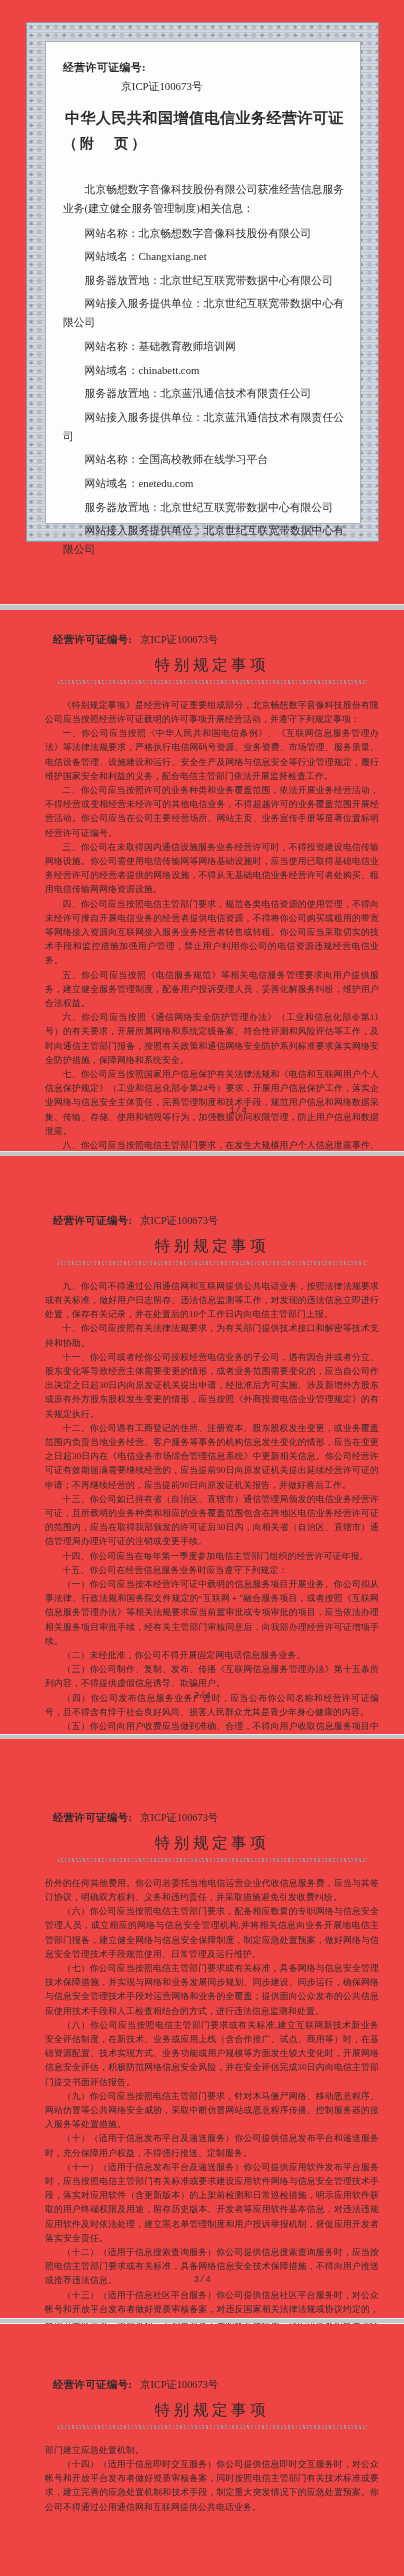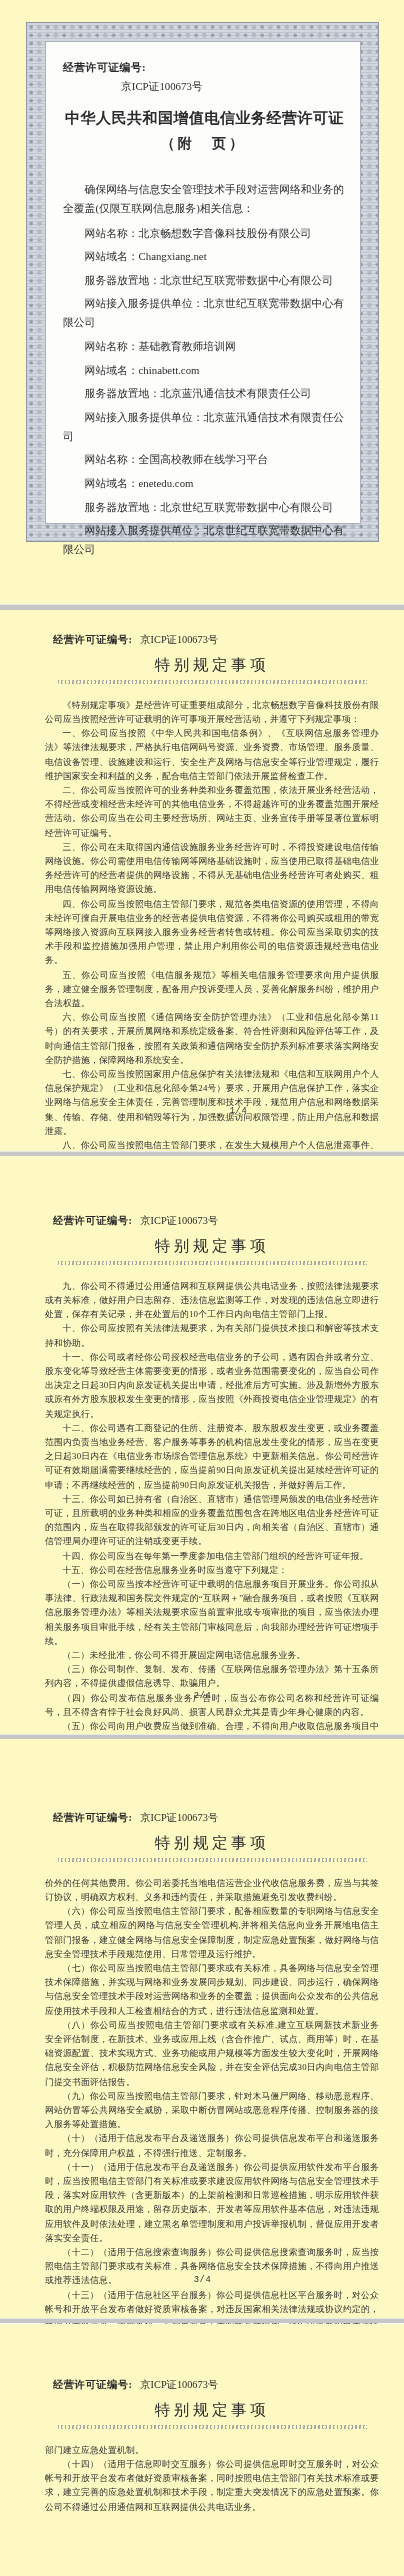--- a/index.html
+++ b/index.html
@@ -2,21 +2,21 @@
 <html style="font-size:8.2px"><head>
 <meta charset="utf-8">
 <style>
   html,body{margin:0;padding:0;background:#f2f2f0;}
   .canvas{
     position:relative;width:405px;height:2873px;margin:0 auto;
     background:#fbfbfa;overflow:hidden;
     font-family:"Liberation Serif","DejaVu Serif",serif;
     color:#2b2b2b;
   }
-  .page{position:absolute;left:0;width:405px;background:#fef9c3;box-sizing:border-box;}
+  .page{position:absolute;left:0;width:405px;background:#ef4444;box-sizing:border-box;}
   .divider{position:absolute;left:0;width:405px;background:#c6c6c6;border-top:1.5px solid #e4eae5;box-sizing:border-box;}
 
   
   .cert{top:0;height:604px;}
   .cert-frame{
     position:absolute;left:26px;top:22px;width:353px;height:520px;
     box-sizing:border-box;padding:17.5px;
     border:1px solid #8d96a5;
     background-color:#d3d7de;
     background-image:
@@ -26,21 +26,21 @@
     background-size:16.5px 8.2px,16.5px 8.2px,auto;
   }
   .cert-inner{
     width:100%;height:100%;box-sizing:border-box;
     background:#fdfdfc;border:0.5px solid #a9b0bc;
     padding:19.6px 15.5px 0 17.5px;
   }
   .cert .lic-label{font-size:10.8px;font-weight:600;letter-spacing:0.5px;}
   .cert .lic-value{font-size:10.8px;margin:5.2px 0 0 58px;font-weight:500;}
   .cert-title{margin:14.4px 0 0;text-align:right;font-size:15px;font-weight:700;letter-spacing:0.5px;}
-  .cert-subtitle{margin-top:7.2px;text-align:center;font-size:14px;font-weight:700;letter-spacing:3.1px;}
+  .cert-subtitle{margin-top:7.2px;text-align:left;font-size:14px;font-weight:700;letter-spacing:3.1px;}
   .cert-intro{margin:27px 0 0;font-size:10.8px;line-height:19.6px;text-indent:2em;text-align:justify;}
   .site-block{margin-top:2.1px;}
   .site-block p{margin:4.6px 0 0;font-size:10.8px;line-height:19px;text-indent:2em;text-align:justify;}
 
   
   .prov{padding:0 26px 0 45px;}
   .prov .prov-header{font-size:10.3px;padding-left:8px;}
   .prov .lic-label{font-weight:600;letter-spacing:0.5px;}
   .prov .lic-value{margin-left:5.2px;}
   .prov-title{margin:8.2px 0 0;text-align:center;font-size:15.5px;font-weight:400;letter-spacing:3.6px;}
@@ -79,21 +79,21 @@
 
 <div class="canvas">
 
   <section class="page cert">
     <div class="cert-frame">
       <div class="cert-inner">
         <div class="lic-label">经营许可证编号:</div>
         <div class="lic-value">京ICP证100673号</div>
         <h1 class="cert-title">中华人民共和国增值电信业务经营许可证</h1>
         <div class="cert-subtitle">（附　页）</div>
-        <p class="cert-intro">确保网络与信息安全管理技术手段对运营网络和业务的全覆盖(仅限互联网信息服务)相关信息：</p>
+        <p class="cert-intro">北京畅想数字音像科技股份有限公司获准经营信息服务业务(建立健全服务管理制度)相关信息：</p>
 
         <div class="site-block">
           <p><span>网站名称：</span><span>北京畅想数字音像科技股份有限公司</span></p>
           <p><span>网站域名：</span><span>Changxiang.net</span></p>
           <p><span>服务器放置地：</span><span>北京世纪互联宽带数据中心有限公司</span></p>
           <p><span>网站接入服务提供单位：</span><span>北京世纪互联宽带数据中心有限公司</span></p>
         </div>
 
         <div class="site-block">
           <p><span>网站名称：</span><span>基础教育教师培训网</span></p>

